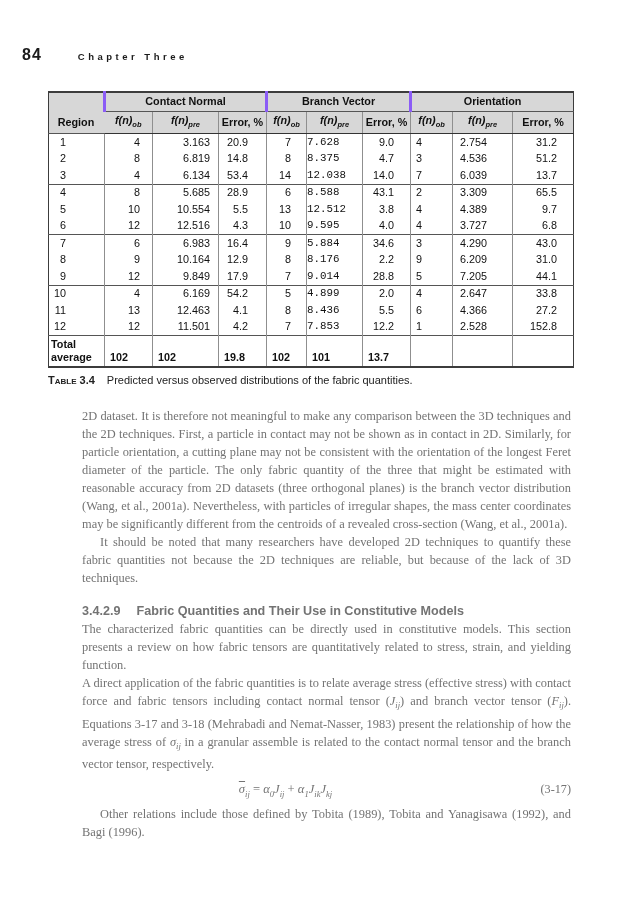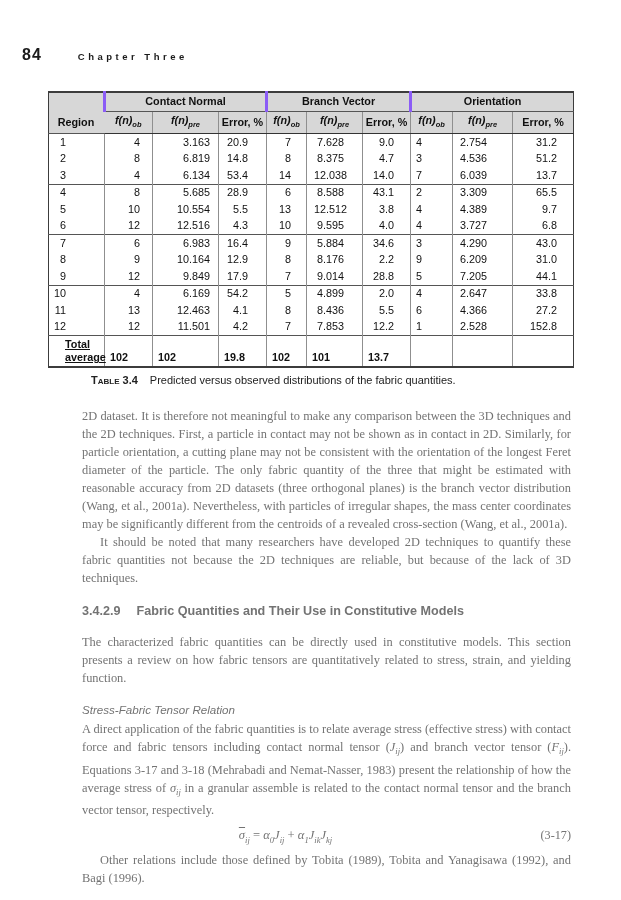--- a/index.html
+++ b/index.html
@@ -29,40 +29,40 @@
   th.regionhd { vertical-align:bottom; padding-bottom:4px; }
   th .fn { font-style:italic; }
   th sub { font-style:italic; font-size:7.5px; font-weight:bold; }
   tbody td { padding-top:1.5px; padding-bottom:1.5px; }
   
   tbody.data td:nth-child(1)  { text-align:right; padding-right:38px; }
   tbody.data td:nth-child(2)  { text-align:right; padding-right:12px; }
   tbody.data td:nth-child(3)  { text-align:right; padding-right:8px;  }
   tbody.data td:nth-child(4)  { text-align:right; padding-right:18px; }
   tbody.data td:nth-child(5)  { text-align:right; padding-right:15px; }
-  tbody.data td:nth-child(6)  { text-align:center; padding-right:8px;  }
+  tbody.data td:nth-child(6)  { text-align:left; padding-right:8px;font-family:Liberation Mono, monospace;  }
   tbody.data td:nth-child(7)  { text-align:right; padding-right:16px; }
   tbody.data td:nth-child(8)  { text-align:left;  padding-left:5px;   }
   tbody.data td:nth-child(9)  { text-align:left;  padding-left:7px;   }
   tbody.data td:nth-child(10) { text-align:right; padding-right:16px;margin-left:25px; }
   tr.grp td { border-top:1px solid #555; }
   tr.total td { border-top:1px solid #555; font-weight:bold; vertical-align:bottom;
                 text-align:left; padding:2px 2px 2px 5px; }
-  tr.total td:first-child { padding-left:16px; line-height:13px;text-decoration:underline; }
+  tr.total td:first-child { padding-left:2px; line-height:13px; }
 
   .caption { margin:6px 0 0 48px; font-family:"Liberation Sans", sans-serif;
              font-size:11px; color:#222; }
-  .caption .lab { font-weight:bold; font-variant:small-caps; margin-right:12px;margin-left:43px; }
+  .caption .lab { font-weight:bold; font-variant:small-caps; margin-right:12px; }
 
   
   .bodytext { margin:21px 50px 0 82px; font-family:"Liberation Serif", serif;
               font-size:12.4px; line-height:18px; text-align:justify; color:#737373; }
   .bodytext p { margin:0; }
   p.ind { text-indent:18px; }
-  .h1 { margin:15px 0 13px 0; font-family:"Liberation Sans", sans-serif;
+  .h1 { margin:15px 0 0 0; font-family:"Liberation Sans", sans-serif;
         font-size:12.6px; font-weight:bold; text-align:left; }
   .h1 .num { margin-right:16px; }
   .h2 { margin:14px 0 1px 0; font-family:"Liberation Sans", sans-serif;
         font-style:italic; font-size:11.6px; font-weight:normal; text-align:left; }
   .it { font-style:italic; }
   .ov { text-decoration:overline; }
   sub.sb { font-style:italic; font-size:8.5px; }
   .eqrow { display:flex; align-items:baseline; margin:7px 0 2px 0;gap:24px; }
   .eq { flex:1; text-align:center; font-size:12.6px; }
   .eqnum { width:58px; text-align:right; font-size:12.2px; }
@@ -280,21 +280,20 @@
 
   <div class="bodytext">
     <p>2D dataset. It is therefore not meaningful to make any comparison between the 3D techniques and the 2D techniques. First, a particle in contact may not be shown as in contact in 2D. Similarly, for particle orientation, a cutting plane may not be consistent with the orientation of the longest Feret diameter of the particle. The only fabric quantity of the three that might be estimated with reasonable accuracy from 2D datasets (three orthogonal planes) is the branch vector distribution (Wang, et al., 2001a). Nevertheless, with particles of irregular shapes, the mass center coordinates may be significantly different from the centroids of a revealed cross-section (Wang, et al., 2001a).</p>
     <p class="ind">It should be noted that many researchers have developed 2D techniques to quantify these fabric quantities not because the 2D techniques are reliable, but because of the lack of 3D techniques.</p>
 
     <div class="h1">
       <span class="num">3.4.2.9</span><span>Fabric Quantities and Their Use in Constitutive Models</span>
     </div>
     <p>The characterized fabric quantities can be directly used in constitutive models. This section presents a review on how fabric tensors are quantitatively related to stress, strain, and yielding function.</p>
 
-    <div class="h2">Stress-Fabric Tensor Relation</div>
     <p><span>A direct application of the fabric quantities is to relate average stress (effective stress) with contact force and fabric tensors including contact normal tensor (</span><span class="it">J</span><sub class="sb">ij</sub><span>) and branch vector tensor (</span><span class="it">F</span><sub class="sb">ij</sub><span>). Equations 3-17 and 3-18 (Mehrabadi and Nemat-Nasser, 1983) present the relationship of how the average stress of </span><span class="it">σ</span><sub class="sb">ij</sub><span> in a granular assemble is related to the contact normal tensor and the branch vector tensor, respectively.</span></p>
 
     <div class="eqrow">
       <div class="eq"><span class="it ov">σ</span><sub class="sb">ij</sub><span> = </span><span class="it">α</span><sub class="sb">0</sub><span class="it">J</span><sub class="sb">ij</sub><span> + </span><span class="it">α</span><sub class="sb">1</sub><span class="it">J</span><sub class="sb">ik</sub><span class="it">J</span><sub class="sb">kj</sub></div>
       <div class="eqnum">(3-17)</div>
     </div>
 
     <p class="ind">Other relations include those defined by Tobita (1989), Tobita and Yanagisawa (1992), and Bagi (1996).</p>
   </div>
 

